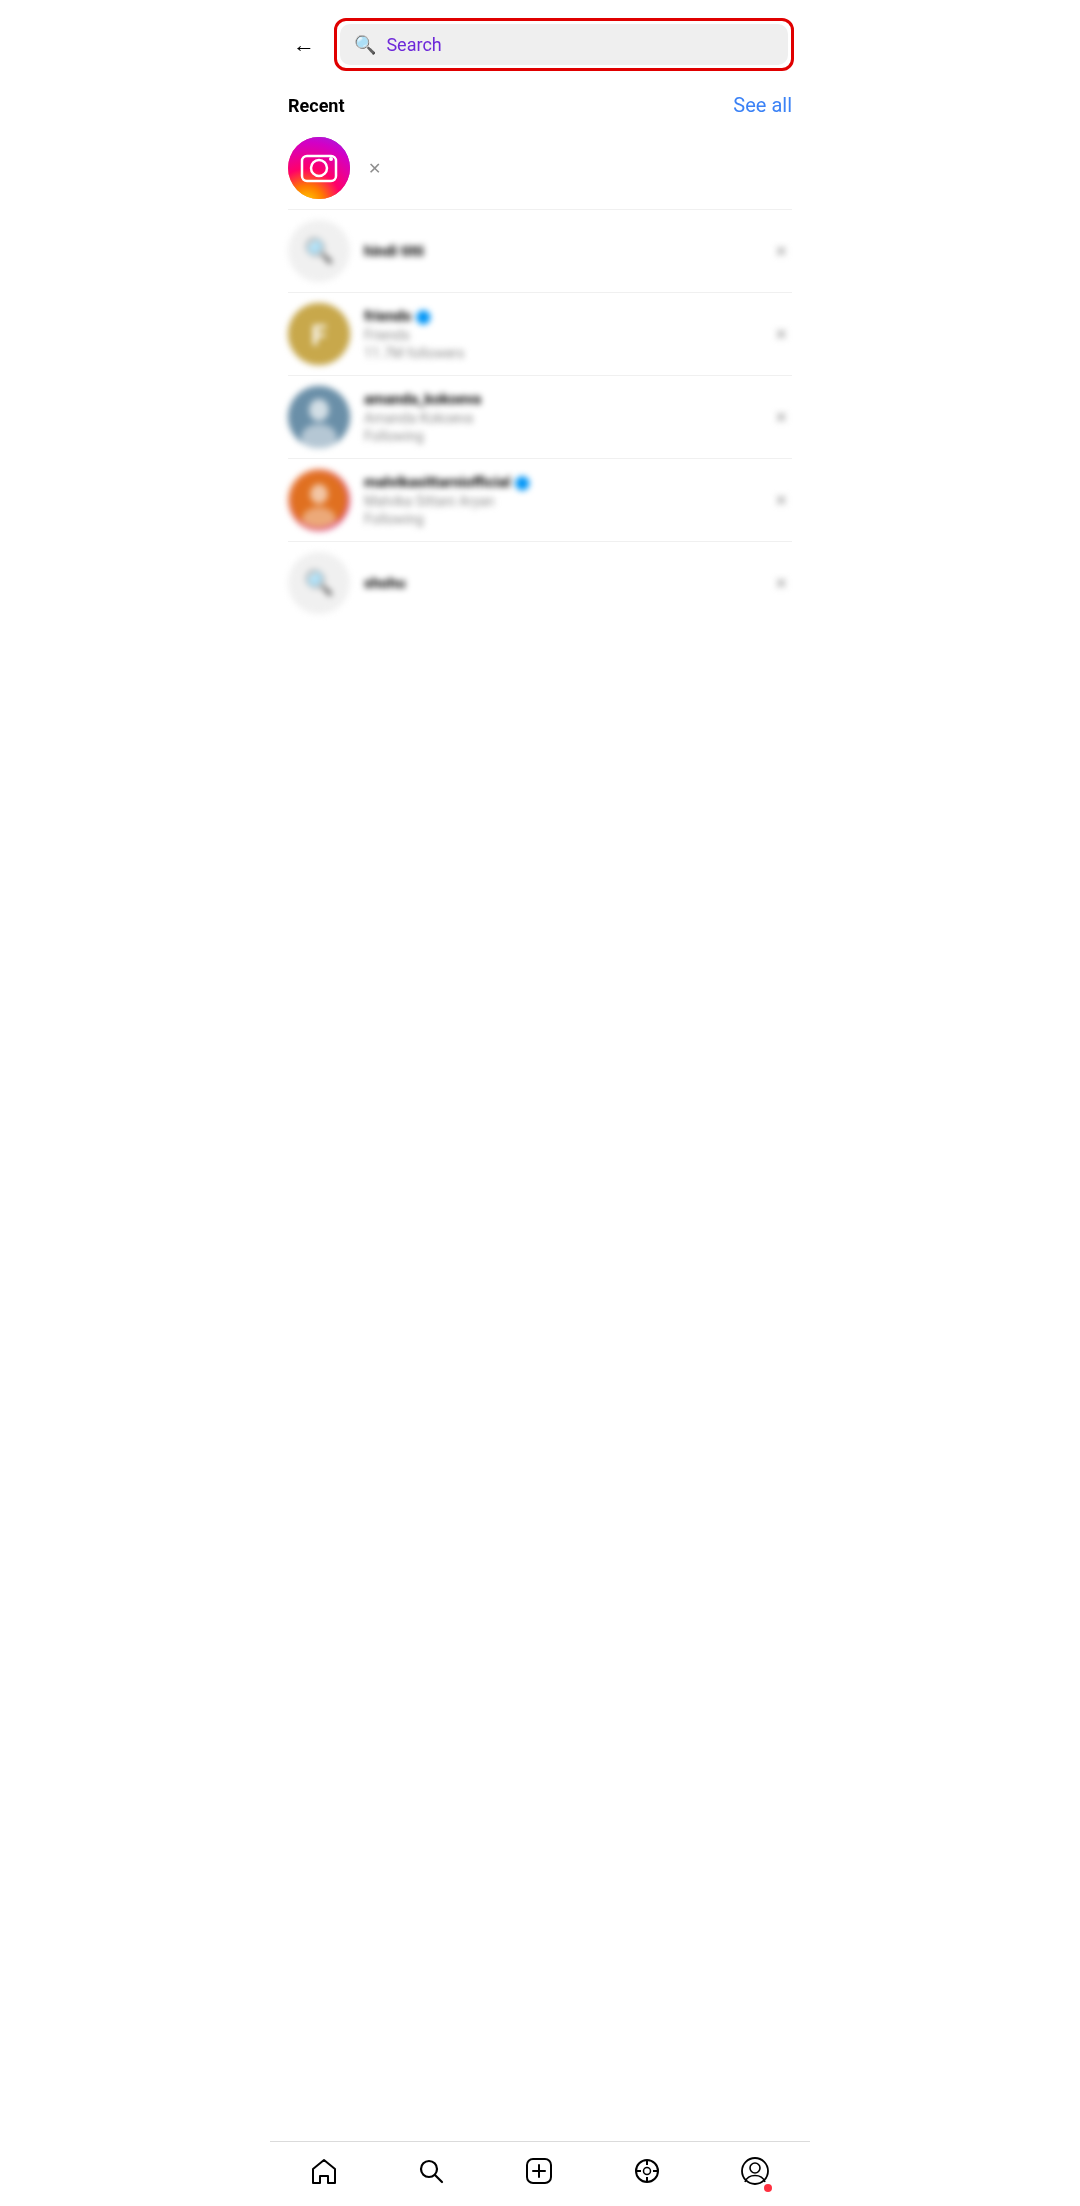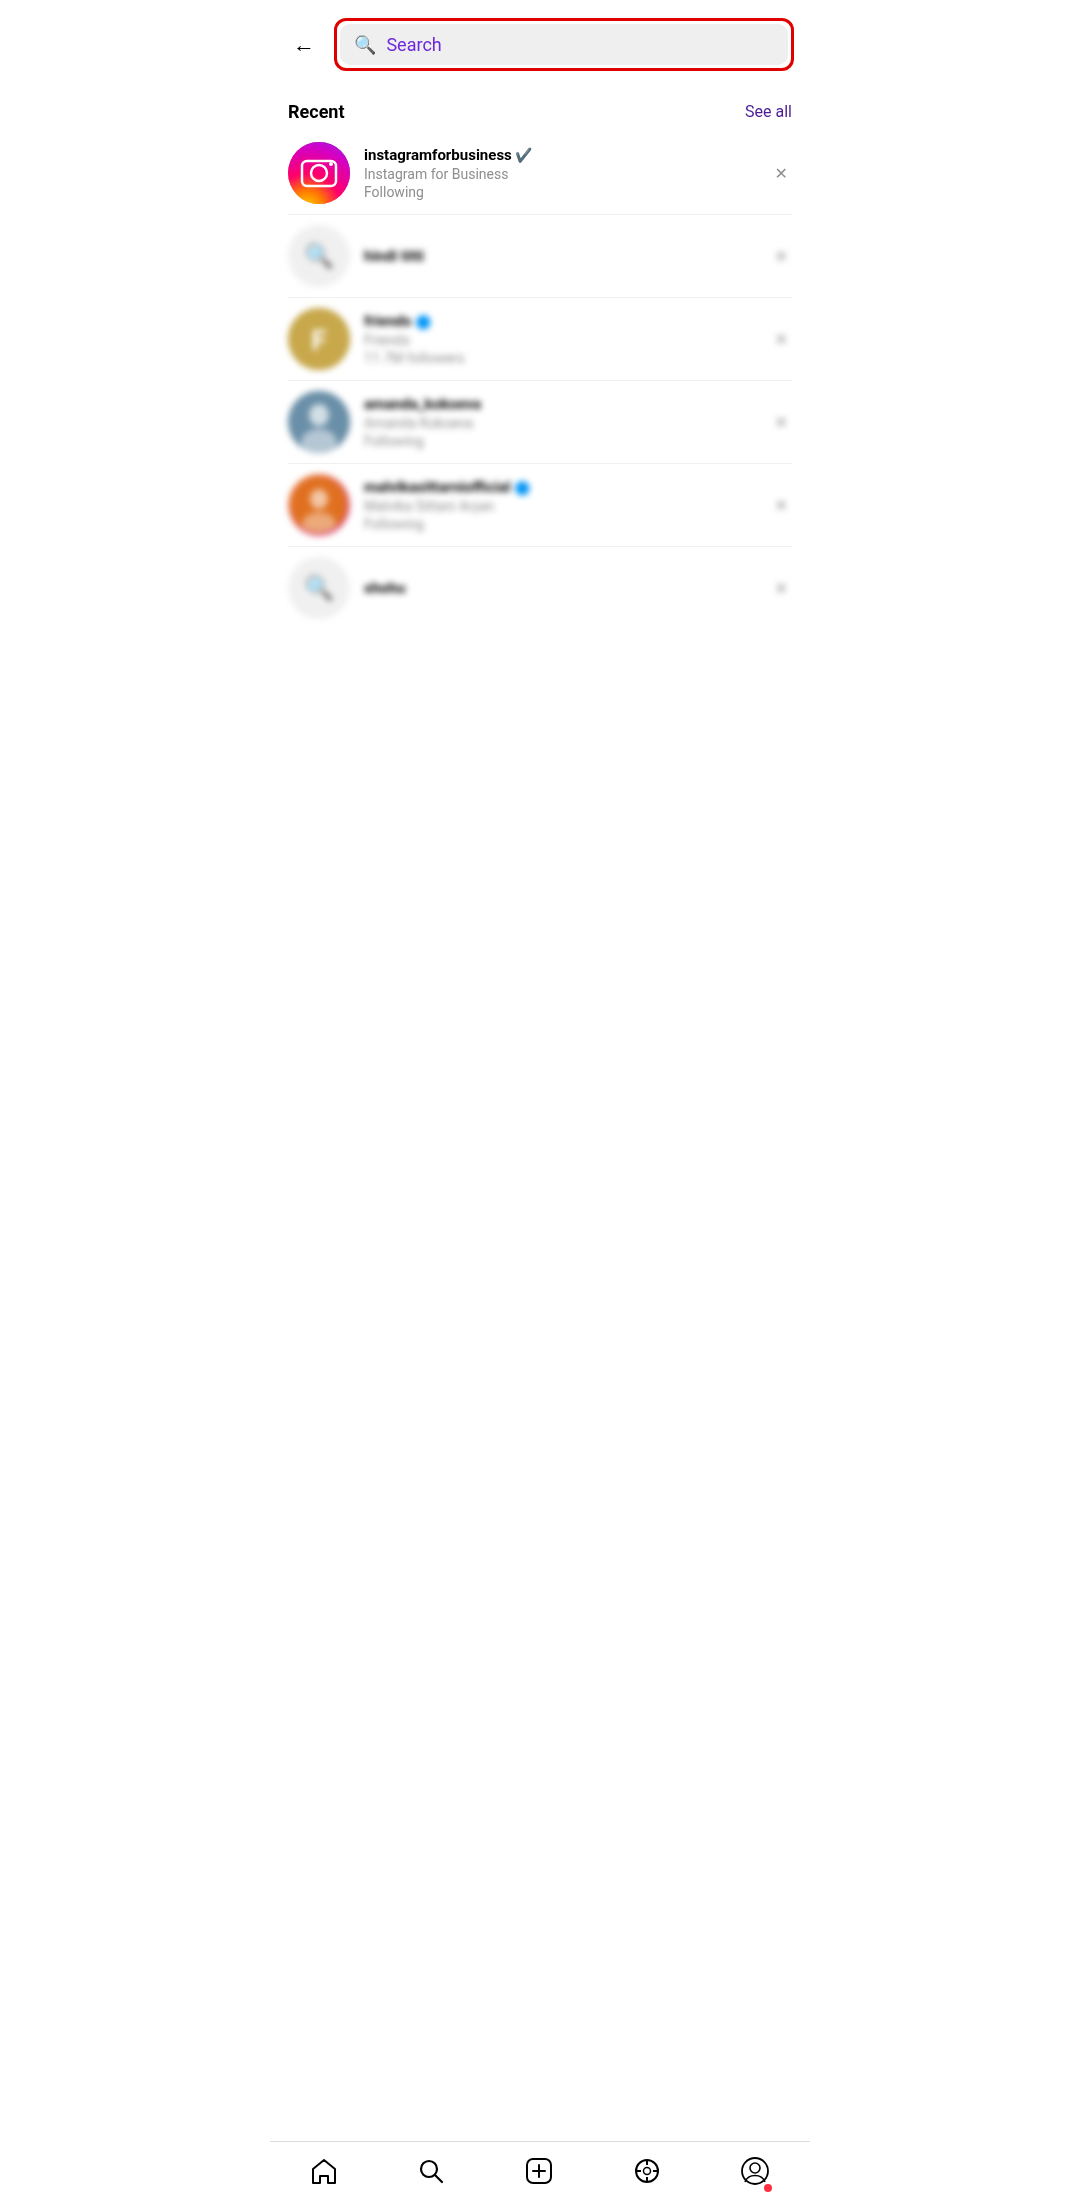--- a/index.html
+++ b/index.html
@@ -59,32 +59,31 @@
       font-size: 18px;
       font-weight: 400;
     }
 
     
     .section-header {
       display: flex;
       justify-content: space-between;
       align-items: center;
       padding: 8px 18px 10px 18px;
-      margin-top: 8px;
     }
 
     .section-title {
       font-size: 18px;
       font-weight: 700;
       color: #000;
     }
 
     .see-all {
-      font-size: 16px;
-      color: #4c1d95;
+      font-size: 20px;
+      color: #3b82f6;
       font-weight: 400;
       cursor: pointer;
     }
 
     
     .list-item {
       display: flex;
       align-items: center;
       padding: 10px 18px;
       gap: 14px;
@@ -281,28 +280,20 @@
           <stop offset="100%" stop-color="#7638fa"></stop>
         </radialGradient>
       </defs>
       <rect width="62" height="62" rx="18" fill="url(#igGrad)"></rect>
 
       <rect x="14" y="19" width="34" height="25" rx="5" fill="none" stroke="white" stroke-width="2.5"></rect>
       <circle cx="31" cy="31" r="8" fill="none" stroke="white" stroke-width="2.5"></circle>
       <circle cx="43" cy="22" r="2" fill="white"></circle>
     </svg>
   </div>
-  <div class="item-info">
-    <div class="username-row">
-      <span class="username">instagramforbusiness</span>
-      <span class="verified-badge">✔️</span>
-    </div>
-    <span class="display-name">Instagram for Business</span>
-    <span class="sub-info">Following</span>
-  </div>
   <span class="close-btn">✕</span>
 </div>
 
 <div class="divider"></div>
 
 <div class="list-item blurred">
   <div class="search-avatar">
     <span class="search-avatar-icon">🔍</span>
   </div>
   <div class="item-info">

